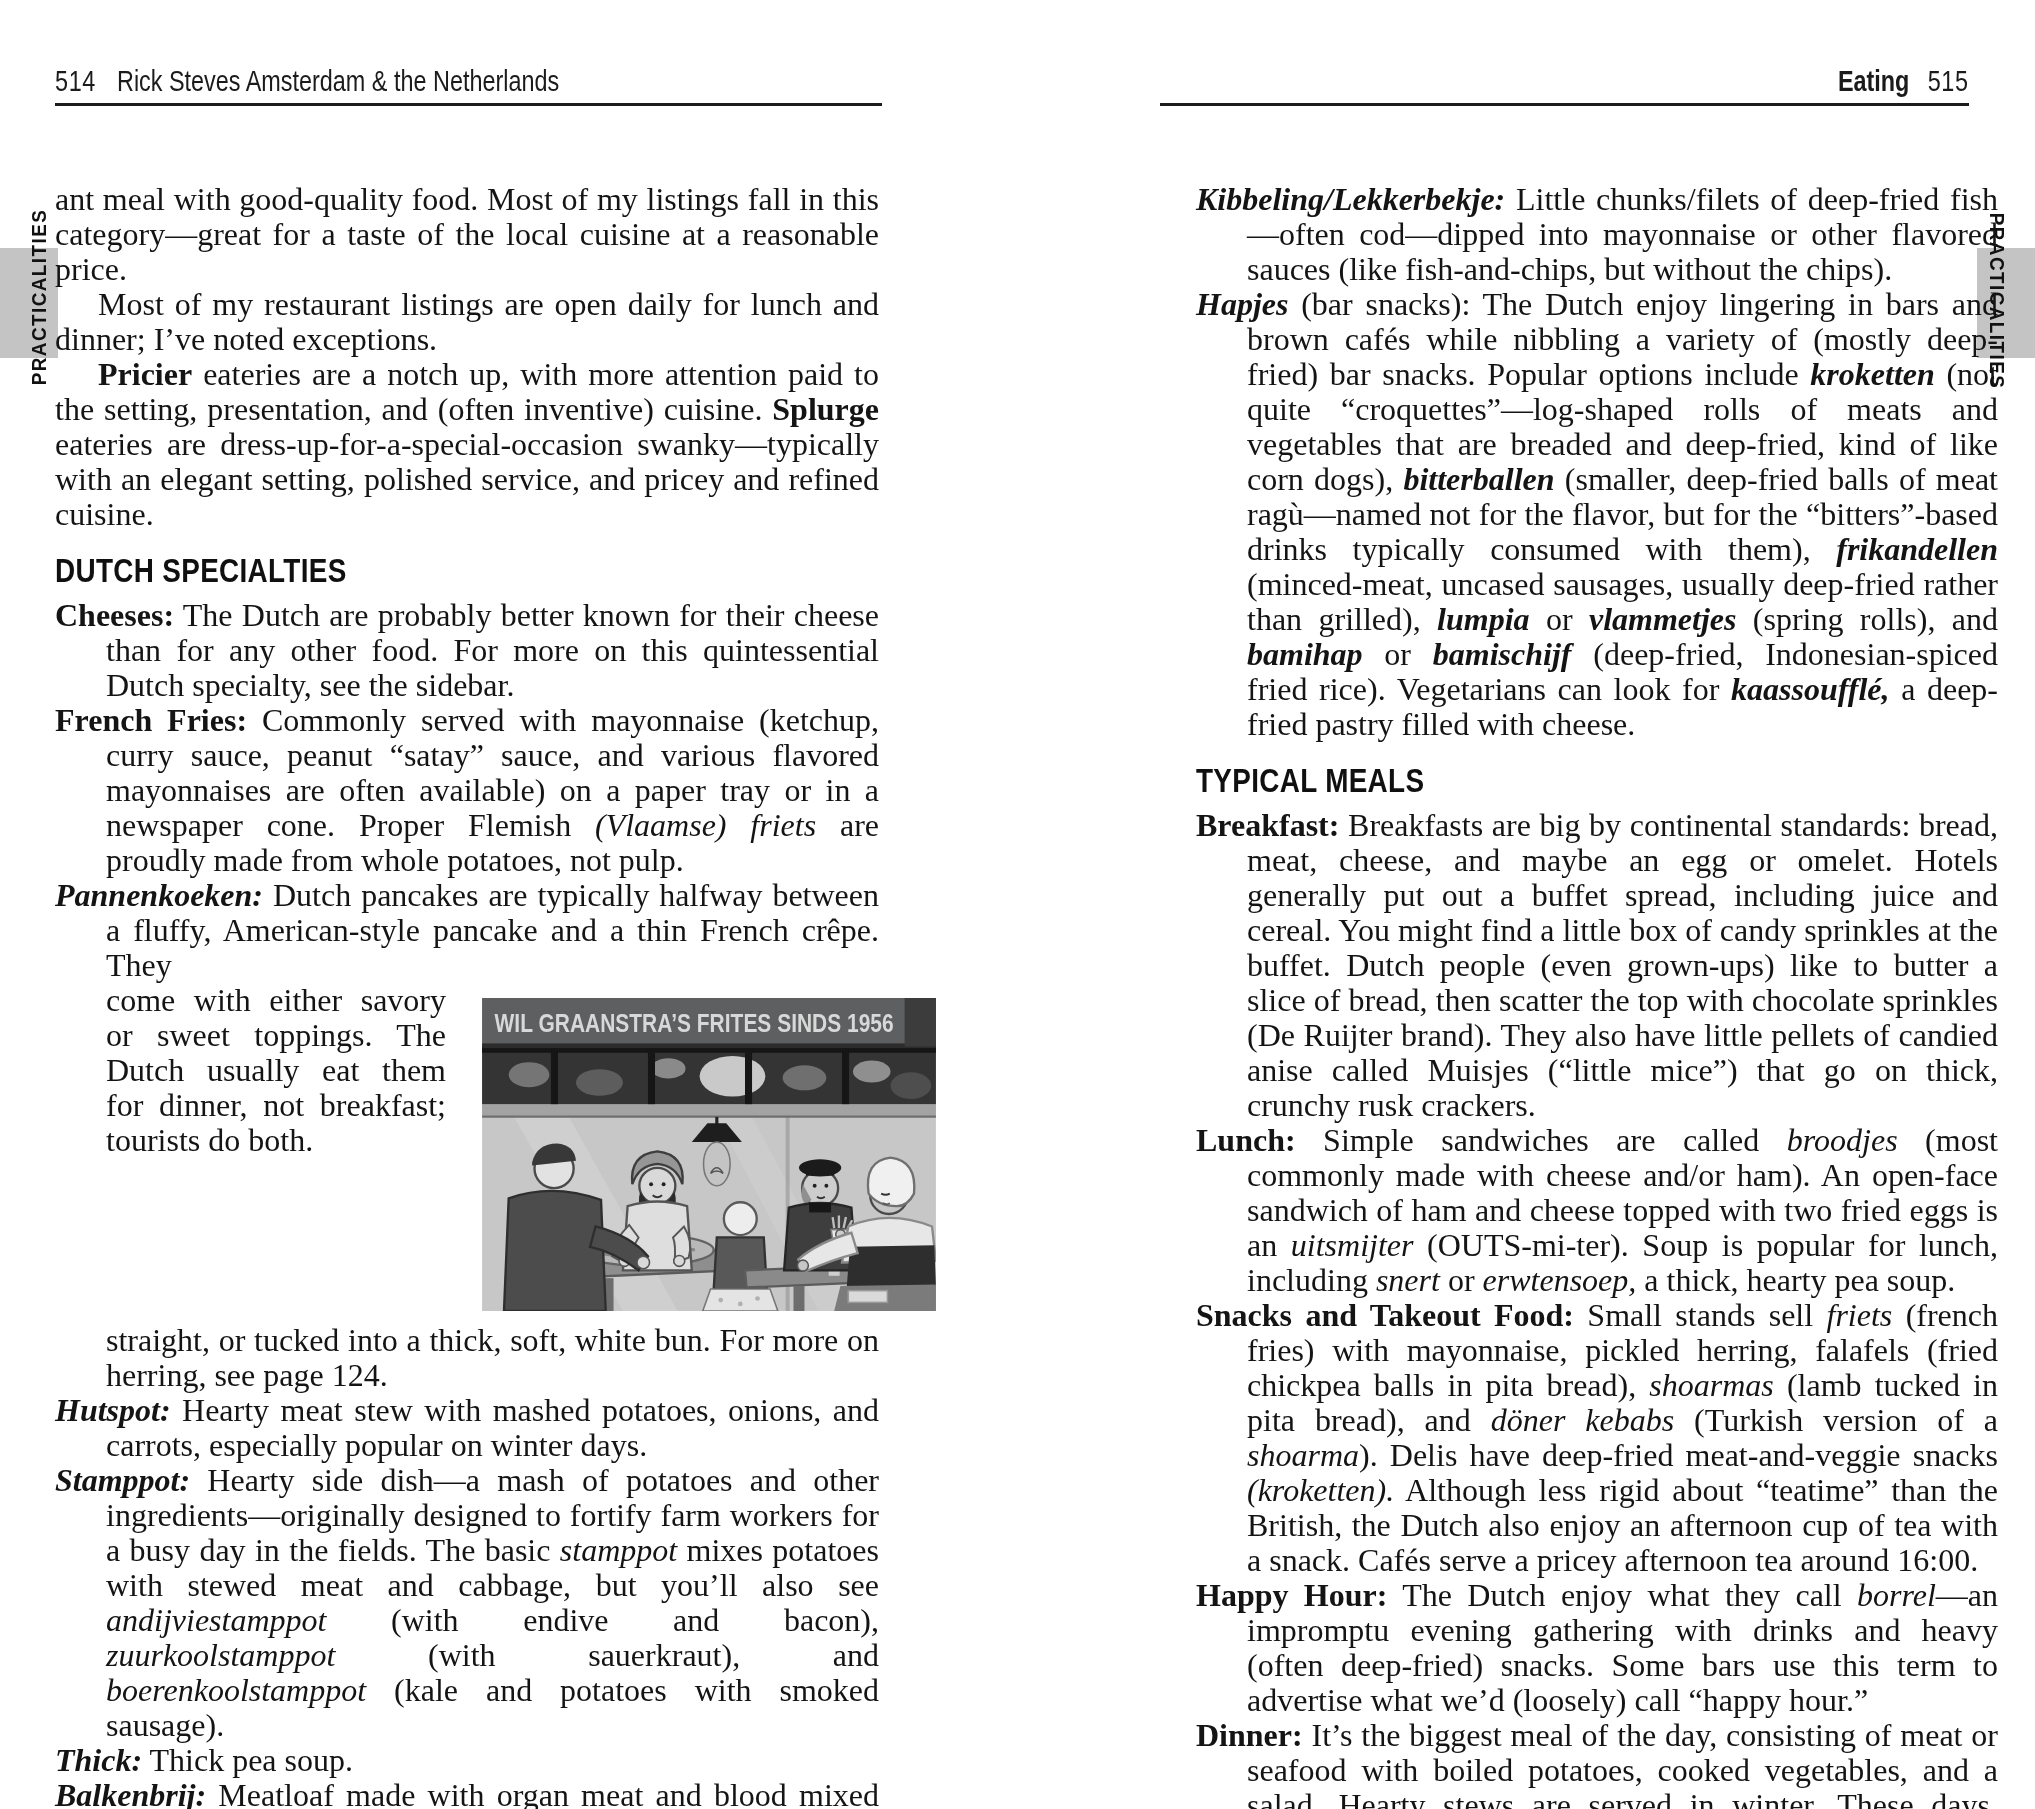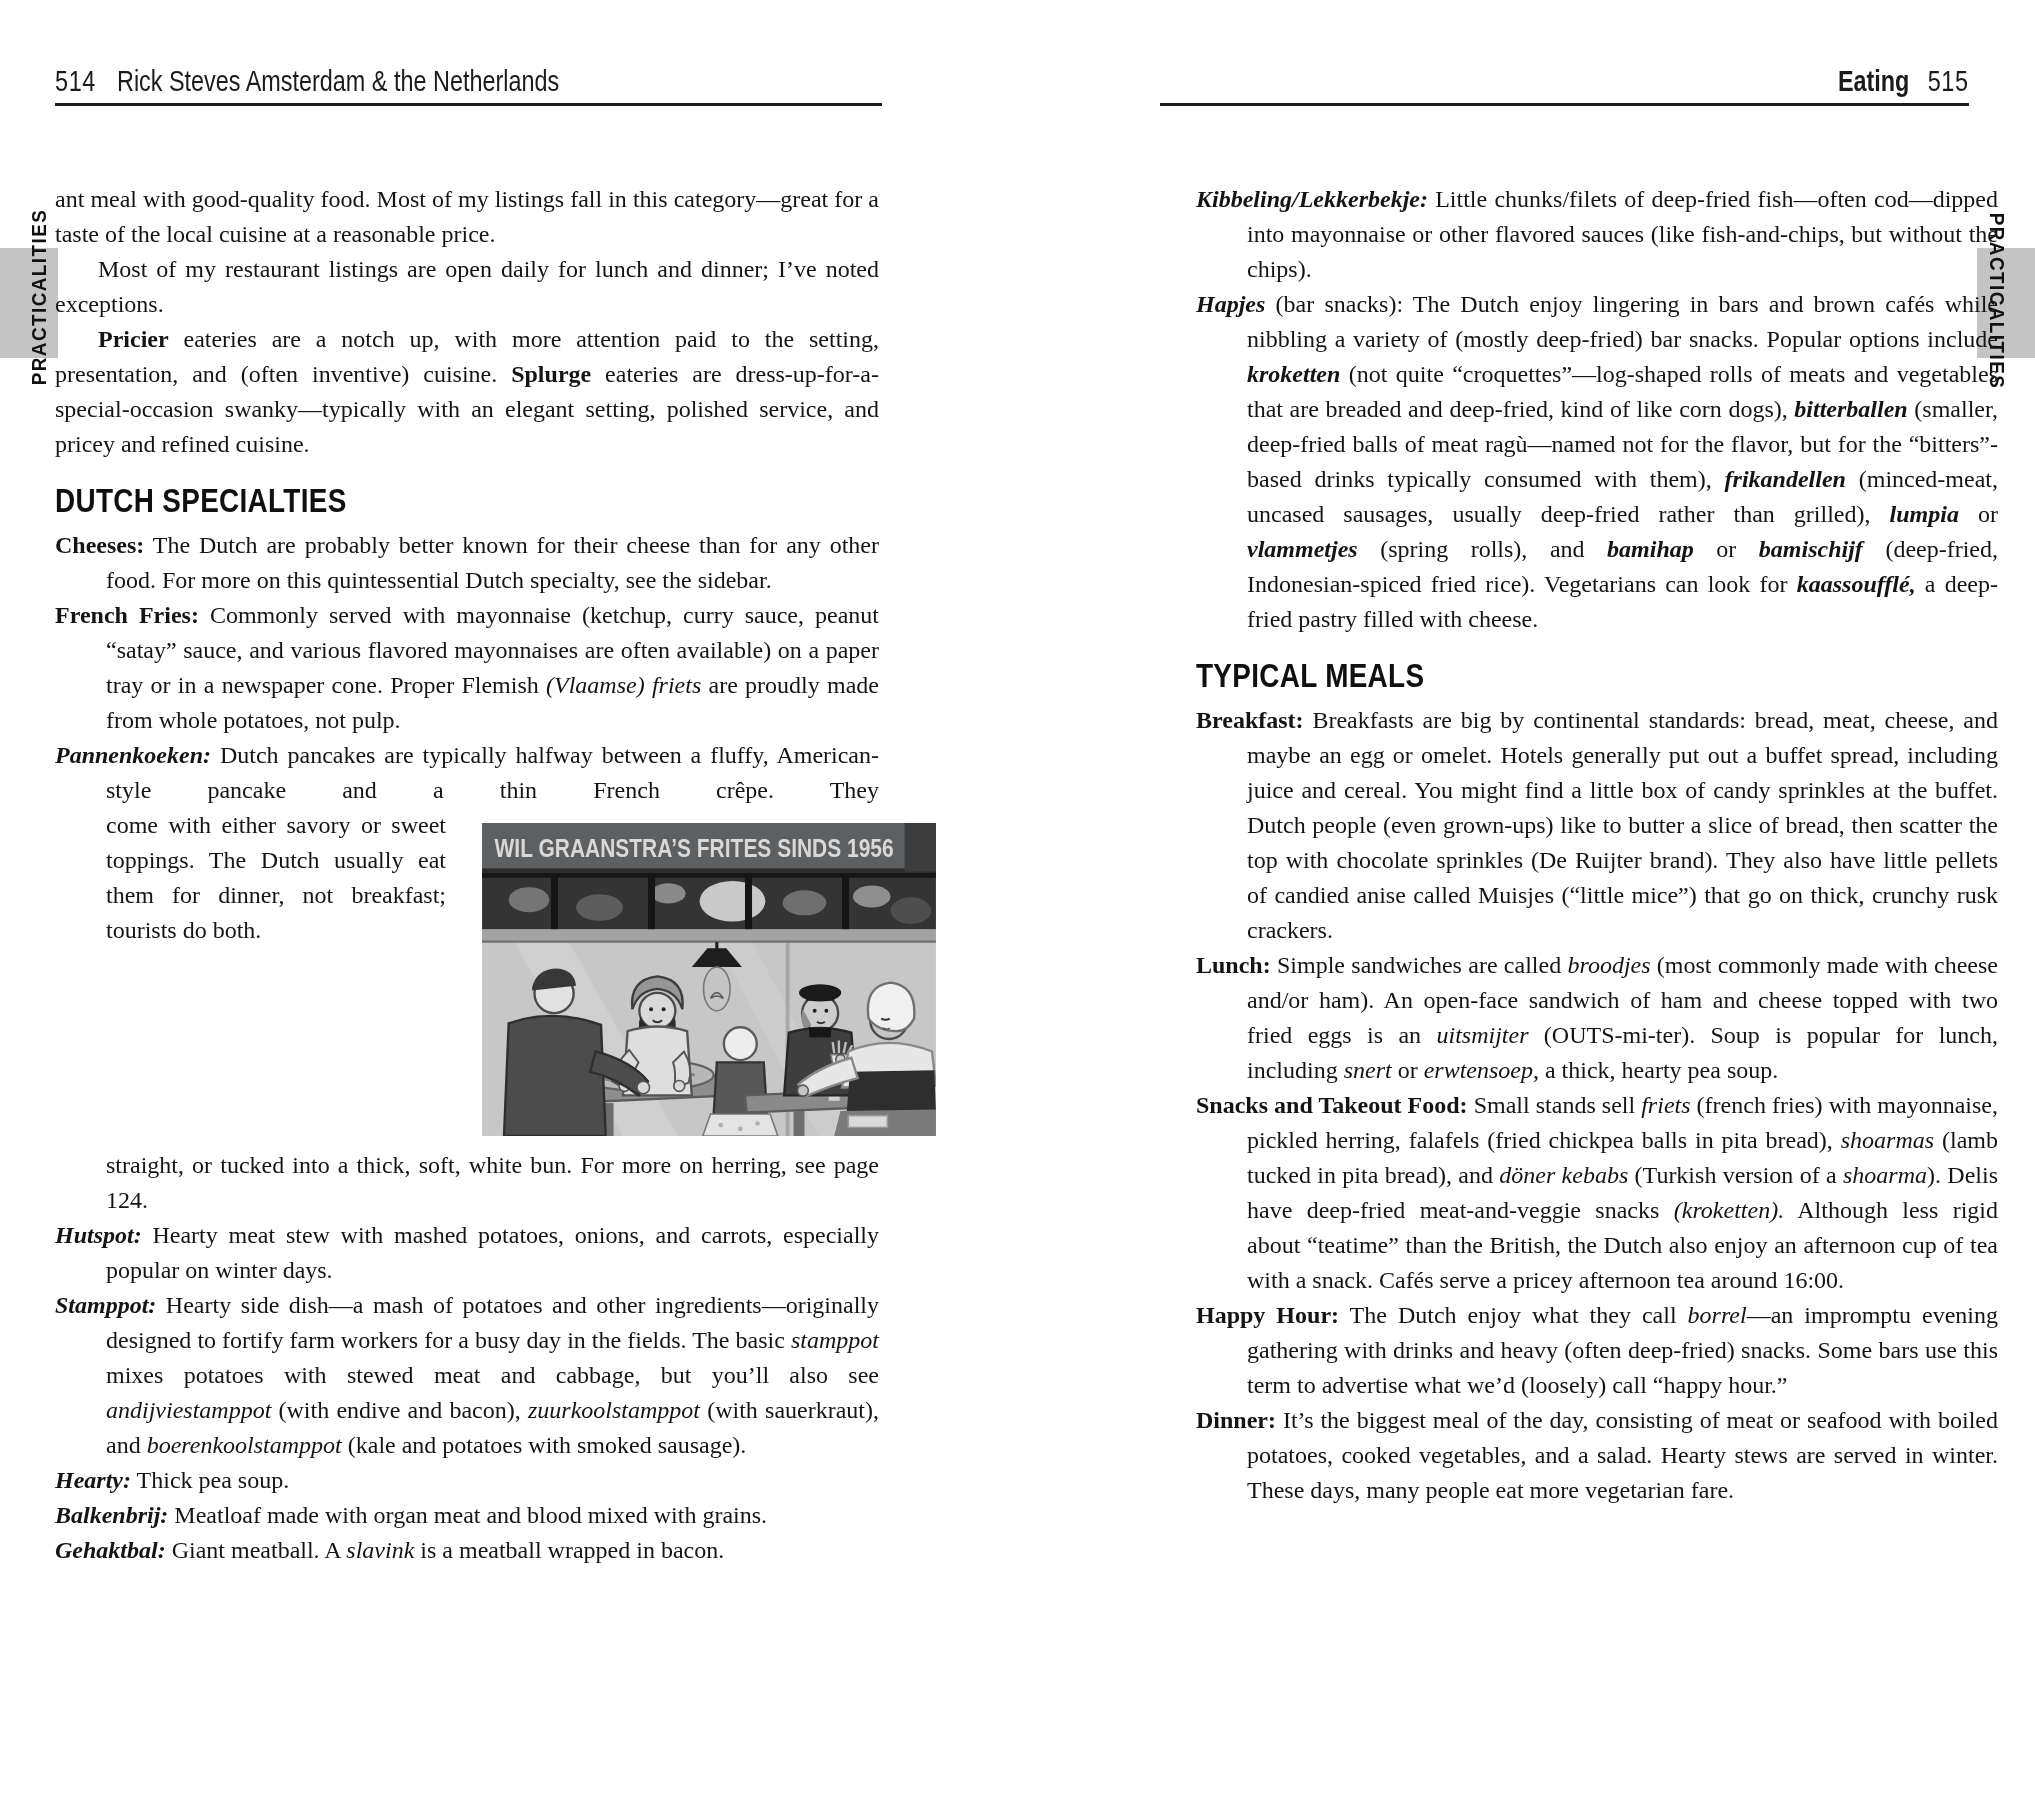--- a/index.html
+++ b/index.html
@@ -30,21 +30,21 @@
     position:absolute;font-family:"Liberation Sans", sans-serif;font-weight:700;
     font-size:21px;letter-spacing:1.6px;color:#111;white-space:nowrap;
   }
   .tab-label-left{left:39px;top:297px;transform:translate(-50%,-50%) rotate(-90deg) scaleX(0.9);}
   .tab-label-right{left:1997px;top:301px;transform:translate(-50%,-50%) rotate(90deg) scaleX(0.9);}
   
   .col{position:absolute;top:182px;}
   .col-left{left:55px;width:824px;}
   .col-right{left:1196px;width:802px;}
   p.body{
-    margin:0;font-size:24px;line-height:35px;text-align:justify;
+    margin:0;font-size:32px;line-height:35px;text-align:justify;
     hyphens:none;-webkit-hyphens:none;
   }
   .indent{text-indent:43px;}
   .entry{padding-left:51px;text-indent:-51px;}
   .entry-cont{padding-left:51px;}
   .justify-all{text-align-last:justify;}
   .sechead{
     margin:19px 0 9.4px 0;font-family:"Liberation Sans", sans-serif;font-weight:700;
     font-size:34px;line-height:38px;color:#101010;transform:scaleX(0.82);
     transform-origin:left center;white-space:nowrap;letter-spacing:0.4px;
@@ -212,21 +212,21 @@
           </g>
 
           <rect x="468" y="374" width="50" height="15" fill="#dadada" stroke="#999" stroke-width="2"></rect>
         </svg>
       </figure>
     </div>
 
     <p class="body entry-cont">straight, or tucked into a thick, soft, white bun. For more on herring, see page 124.</p>
     <p class="body entry"><b><i>Hutspot:</i></b> Hearty meat stew with mashed potatoes, onions, and carrots, especially popular on winter days.</p>
     <p class="body entry"><b><i>Stamppot:</i></b> Hearty side dish—a mash of potatoes and other ingredients—originally designed to fortify farm workers for a busy day in the fields. The basic <i>stamppot</i> mixes potatoes with stewed meat and cabbage, but you’ll also see <i>andijviestamppot</i> (with endive and bacon), <i>zuurkoolstamppot</i> (with sauerkraut), and <i>boerenkoolstamppot</i> (kale and potatoes with smoked sausage).</p>
-    <p class="body entry"><b><i>Hearty:</i></b> Thick pea soup.</p>
+    <p class="body entry"><b><i>Thick:</i></b> Thick pea soup.</p>
     <p class="body entry"><b><i>Balkenbrij:</i></b> Meatloaf made with organ meat and blood mixed with grains.</p>
     <p class="body entry"><b><i>Gehaktbal:</i></b> Giant meatball. A <i>slavink</i> is a meatball wrapped in bacon.</p>
   </div>
 
   <div class="col col-right">
     <p class="body entry"><b><i>Kibbeling/Lekkerbekje:</i></b> Little chunks/filets of deep-fried fish—often cod—dipped into mayonnaise or other flavored sauces (like fish-and-chips, but without the chips).</p>
     <p class="body entry"><b><i>Hapjes</i></b> (bar snacks): The Dutch enjoy lingering in bars and brown cafés while nibbling a variety of (mostly deep-fried) bar snacks. Popular options include <b><i>kroketten</i></b> (not quite “croquettes”—log-shaped rolls of meats and vegetables that are breaded and deep-fried, kind of like corn dogs), <b><i>bitterballen</i></b> (smaller, deep-fried balls of meat ragù—named not for the flavor, but for the “bitters”-based drinks typically consumed with them), <b><i>frikandellen</i></b> (minced-meat, uncased sausages, usually deep-fried rather than grilled), <b><i>lumpia</i></b> or <b><i>vlammetjes</i></b> (spring rolls), and <b><i>bamihap</i></b> or <b><i>bamischijf</i></b> (deep-fried, Indonesian-spiced fried rice). Vegetarians can look for <b><i>kaassoufflé,</i></b> a deep-fried pastry filled with cheese.</p>
 
     <h2 class="sechead">TYPICAL MEALS</h2>
 

